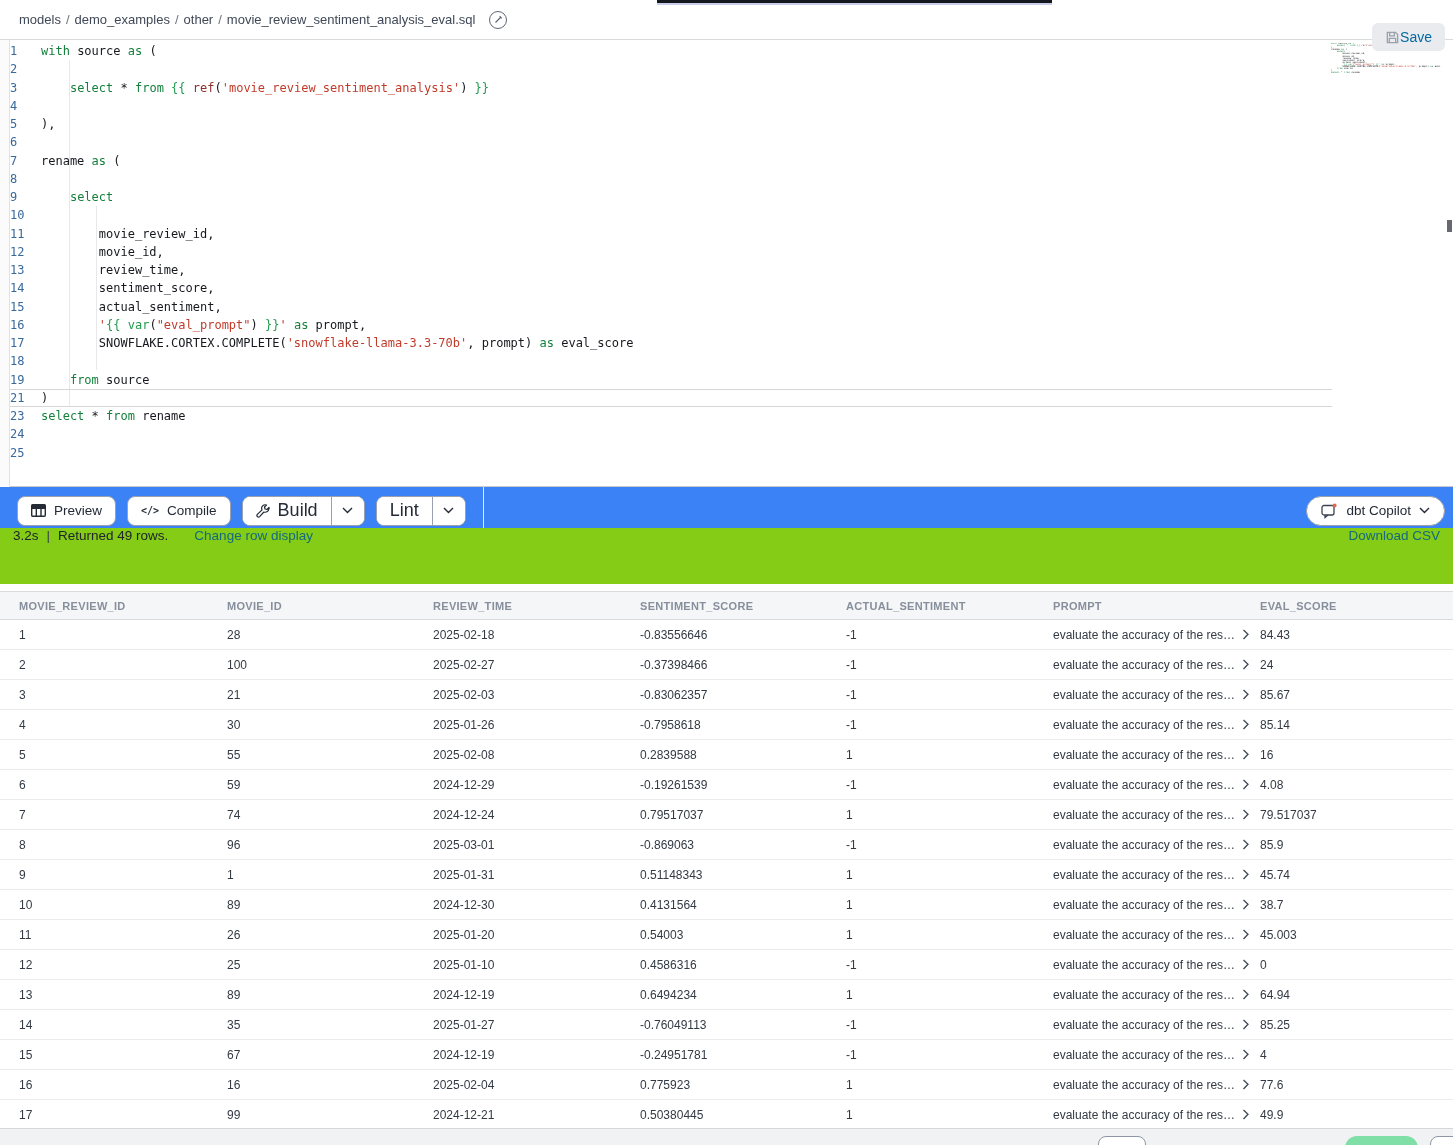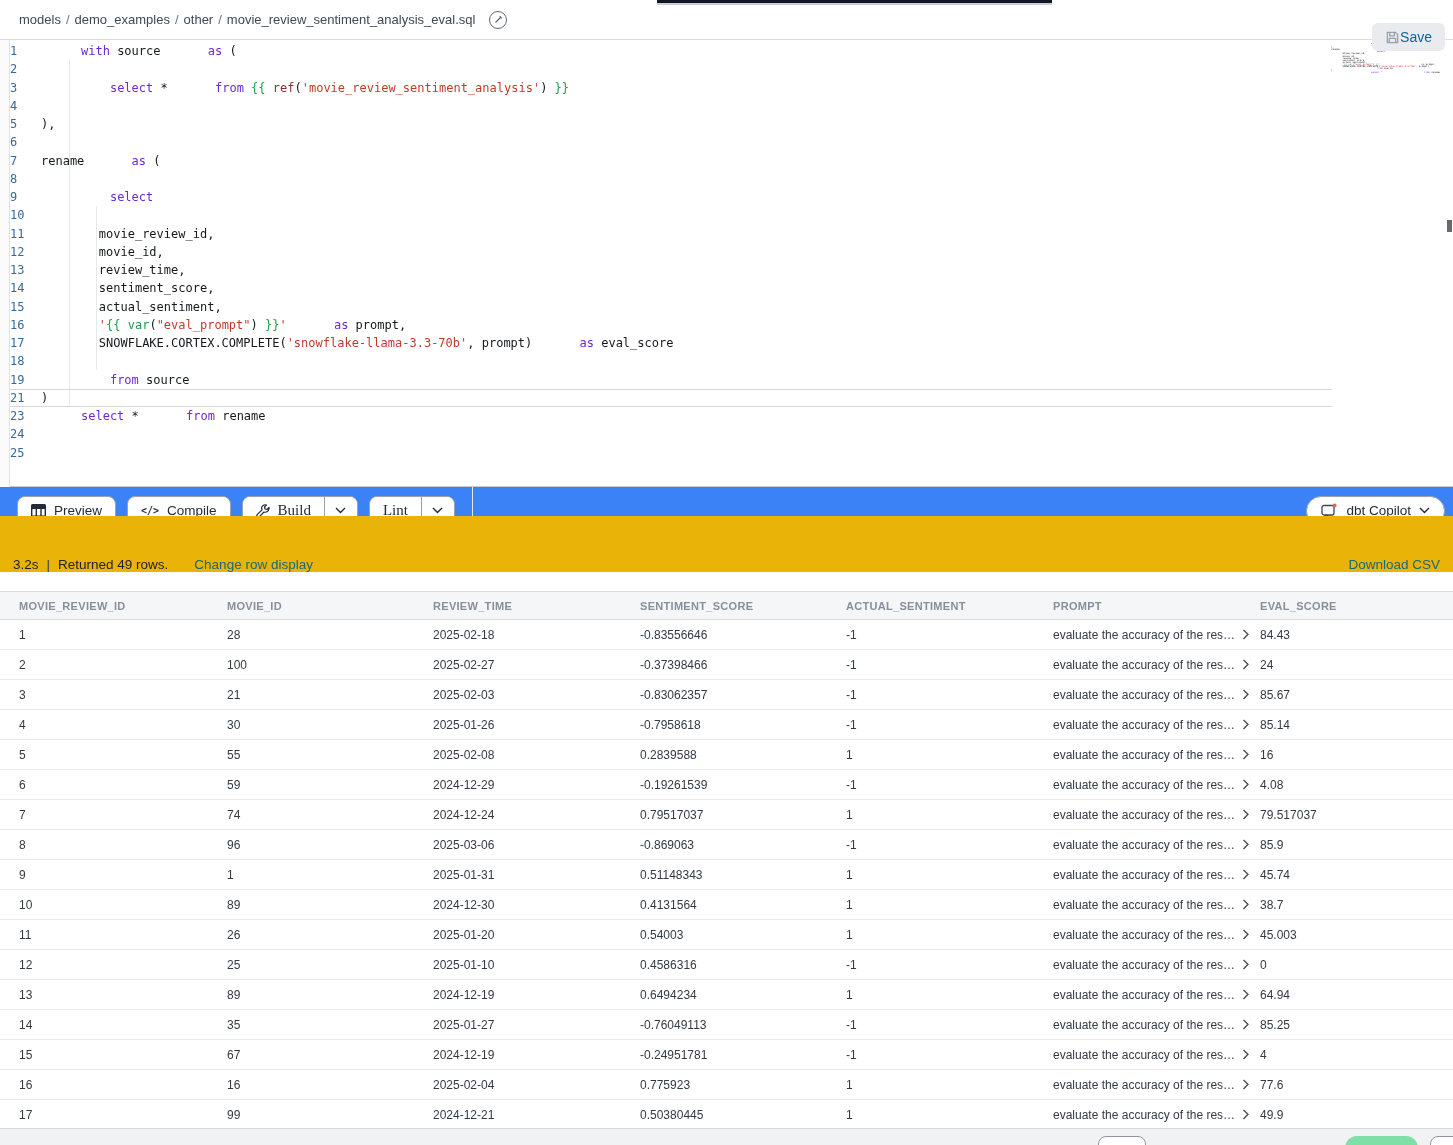--- a/index.html
+++ b/index.html
@@ -25,56 +25,56 @@
     border-bottom:1px solid #c9cacd; overflow:hidden; }
   .left-strip { position:absolute; left:0; top:5px; height:482px; width:10px; background:#fbfbfc;
     border-right:1px solid #e1e2e5; z-index:4; }
   .editor-lines { padding-top:2px; margin-left:10px; }
   .code-line { display:flex; height:18.25px; line-height:18.25px;
     font-family:"DejaVu Sans Mono", monospace; font-size:12px; position:relative; }
   .code-line .ln { flex:none; width:31px; padding-right:26px; text-align:right; color:#38699c; }
   .code-line .code { white-space:pre; }
   .code-line.active::before { content:""; position:absolute; left:0; width:1322px; top:0; bottom:0;
     border-top:1px solid #d6d6d6; border-bottom:1px solid #d6d6d6; pointer-events:none; }
-  .tk-kw { color:#6d28d9;margin-left:40px; }
+  .tk-kw { color:#15803d; }
   .tk-pl { color:#16181d; }
   .tk-st { color:#c13b2a; }
   .tk-fn { color:#8c2f2e; }
   .tk-jj { color:#209a4c; }
   .guide { position:absolute; width:1px; background:#e8e8ea; }
   .guide1 { left:69px; top:20px; height:347px; }
   .guide2 { left:96px; top:166px; height:164px; }
   .minimap { position:absolute; right:12px; top:3px; width:110px; overflow:hidden; }
   .mini-line { font-family:"DejaVu Sans Mono", monospace; font-size:2.4px; line-height:2.1px; white-space:pre; }
   .vthumb { position:absolute; right:1px; top:180px; width:5px; height:12px; background:#666a70; }
   
   .toolbar { position:absolute; top:487px; left:0; right:0; height:48px; background:#3b82f6;
     border-bottom:1px solid #e3e4e6; display:flex; align-items:center; padding-left:17px; }
   .btn, .split { font-size:13.5px; color:#242b36; }
   .btn { height:30px; border:1px solid #99a1b0; border-radius:8px; background:#fff;
     display:inline-flex; align-items:center; gap:8px; padding:0 13px; margin-right:11px;
     font-family:"Liberation Sans", sans-serif; }
   .split { display:inline-flex; align-items:stretch; border:1px solid #99a1b0; border-radius:8px;
     overflow:hidden; margin-right:11px; background:#fff; height:30px; }
   .split .main { padding:0 13px; display:flex; align-items:center; gap:8px; border:none; background:#fff;
-    font-size:15px; color:#242b36; font-family:Liberation Serif, serif; }
+    font-size:18px; color:#242b36; font-family:Liberation Sans, sans-serif; }
   .split .dd { width:33px; border:none; border-left:1px solid #99a1b0; background:#fff;
     display:flex; align-items:center; justify-content:center; }
   .code-glyph { font-family:"DejaVu Sans Mono", monospace; font-size:10px; font-weight:bold; color:#2a313c; }
   .tdiv { width:1px; height:48px; background:#e6e7e9; margin-left:6px; }
   .tabs { display:flex; height:48px; margin-left:12px; }
   .tab { padding:0 17px; display:flex; align-items:center; font-size:13.5px; color:#333b47;
     position:relative; background:none; border:none; font-family:"Liberation Sans", sans-serif; }
   .tab.active::after { content:""; position:absolute; left:0; right:0; bottom:0; height:3px; background:#454f5f; }
   .copilot-btn { margin-left:auto; margin-right:8px; height:30px; border:1px solid #99a1b0;
     border-radius:15px; background:#fff; display:inline-flex; align-items:center; gap:8px; padding:0 14px;
     font-size:13.5px; color:#242b36; font-family:"Liberation Sans", sans-serif; }
   
-  .statusbar { position:absolute; top:516px; left:0; right:0; height:56px; background:#eab308;
-    display:flex; align-items:flex-end; padding:0 13px; font-size:13.5px; color:#20242c; }
+  .statusbar { position:absolute; top:528px; left:0; right:0; height:56px; background:#84cc16;
+    display:flex; align-items:flex-start; padding:0 13px; font-size:13.5px; color:#20242c; }
   .statusbar .link { color:#15697d; background:none; border:none; font-size:13.5px; padding:0;
     font-family:"Liberation Sans", sans-serif; }
   .statusbar .chg { margin-left:26px; }
   .statusbar .dl { margin-left:auto; }
   .statusbar .pipe { margin:0 8px; color:#3a404a; }
   
   .rtable { position:absolute; top:591px; left:0; right:0; }
   .thead, .trow { display:grid; grid-template-columns:208px 206px 207px 206px 207px 207px 1fr;
     padding-left:19px; align-items:center; }
   .thead { height:29px; background:#f5f6f7; border-top:1px solid #d9dbde; border-bottom:1px solid #d9dbde;
@@ -442,21 +442,21 @@
             <svg width="8" height="11" viewBox="0 0 8 11">
               <path d="M1.5 1l4.5 4.2L1.5 10" fill="none" stroke="#3f4754" stroke-width="1.3"></path>
             </svg>
           </span>
         </div>
         <div class="td">79.517037</div>
       </div>
       <div class="trow">
         <div class="td">8</div>
         <div class="td">96</div>
-        <div class="td">2025-03-06</div>
+        <div class="td">2025-03-01</div>
         <div class="td">-0.869063</div>
         <div class="td">-1</div>
         <div class="td prompt-cell">
           <span class="ptext">evaluate the accuracy of the res…</span>
           <span class="pchev">
             <svg width="8" height="11" viewBox="0 0 8 11">
               <path d="M1.5 1l4.5 4.2L1.5 10" fill="none" stroke="#3f4754" stroke-width="1.3"></path>
             </svg>
           </span>
         </div>

